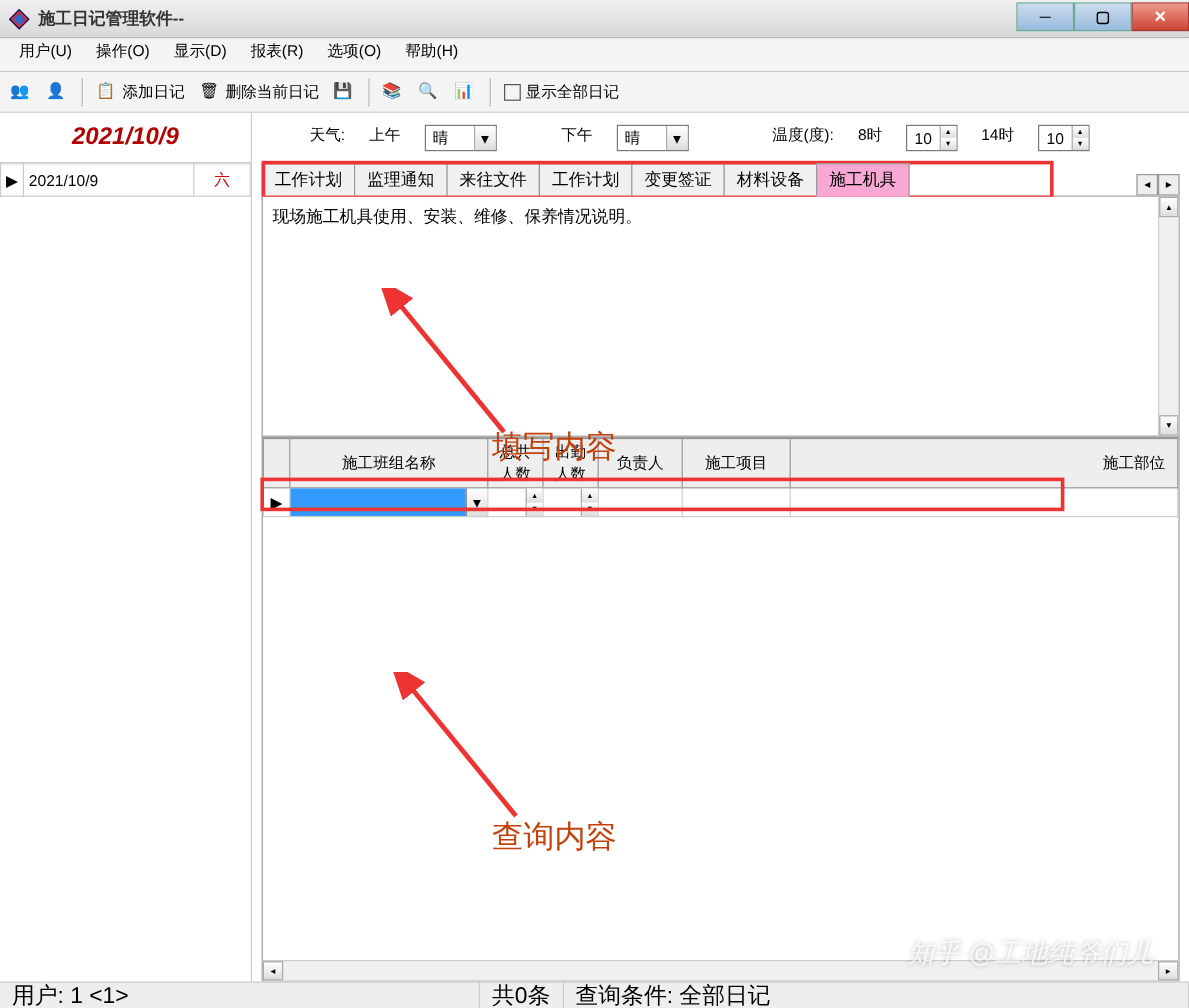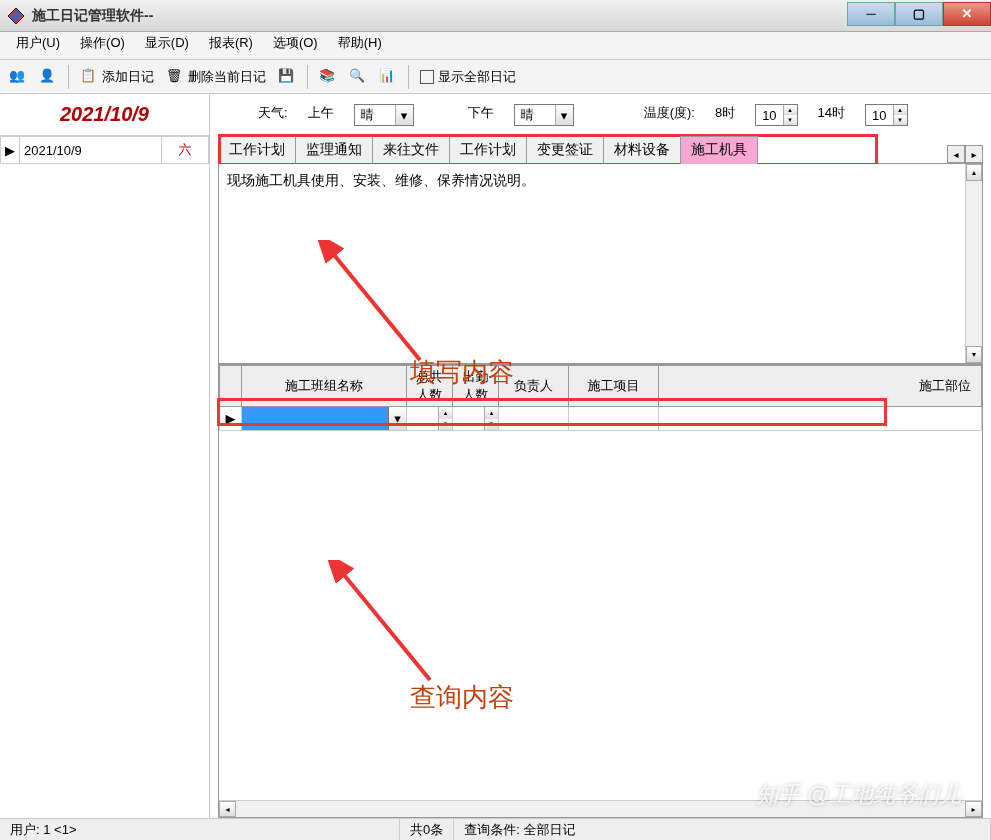--- a/index.html
+++ b/index.html
@@ -76,21 +76,21 @@
   .dropdown-cell .dd-arrow { position:absolute; right:0; top:0; bottom:0; width:18px; background:linear-gradient(#fff,#ddd); border-left:1px solid #777; display:flex;align-items:center;justify-content:center; }
   .spincell { text-align:center; position:relative; }
   .spincell .sp { position:absolute; right:0; top:0; bottom:0; width:14px; display:flex; flex-direction:column;}
   .spincell .sp div { flex:1; border-left:1px solid #aaa; background:linear-gradient(#fff,#ddd); font-size:7px; display:flex;align-items:center;justify-content:center;}
   .redbox2 { position:absolute; border:3px solid #e33; left:-2px; top: 33px; width: 670px; height: 28px; pointer-events:none;}
   .hscroll { height:17px; background:#f0f0f0; border-top:1px solid #ccc; position:absolute; bottom:0; left:0; right:0; display:flex;}
   .hscroll .arr{ width:17px; border:1px solid #aaa; background:linear-gradient(#fff,#ddd); display:flex;align-items:center;justify-content:center;font-size:8px;}
   .hscroll .track{ flex:1; }
   
   
-  .statusbar { height: 22px; background: #eee; border-top: 1px solid #ccc; display: flex; align-items: center; font-size: 13px; }
+  .statusbar { height: 22px; background: #eee; border-top: 1px solid #ccc; display: flex; align-items: center; font-size: 19px; }
   .statusbar .cell { padding: 0 10px; border-right: 1px solid #ccc; height: 100%; display:flex; align-items:center;}
   
   
   .arrow-svg { position: absolute; pointer-events: none; }
   .annot { position: absolute; color: #c2410c; font-size: 26px; font-weight: 500; pointer-events:none;}
   .watermark { position: absolute; right: 30px; bottom: 30px; color: rgba(255,255,255,0.8); font-size: 22px; text-shadow: 0 0 4px rgba(0,0,0,0.3); pointer-events:none; font-style:italic;}
   
   .ico { display:inline-flex; width:18px; height:18px; }
 </style>
 </head>

